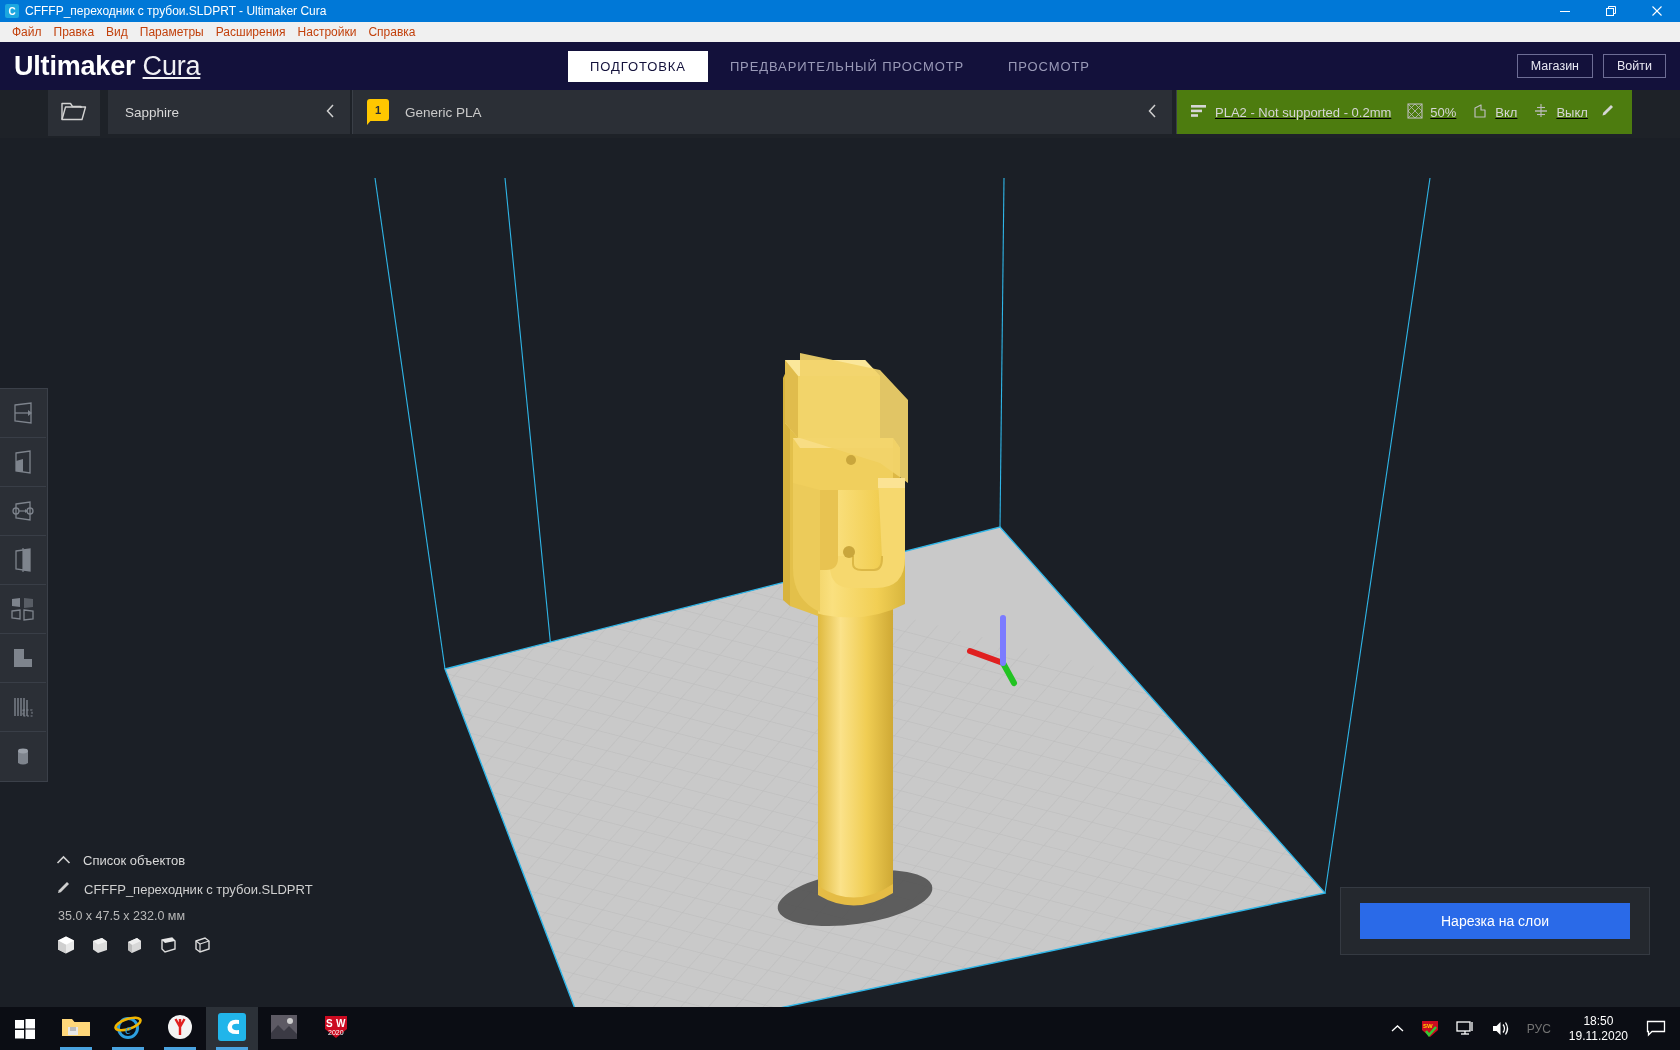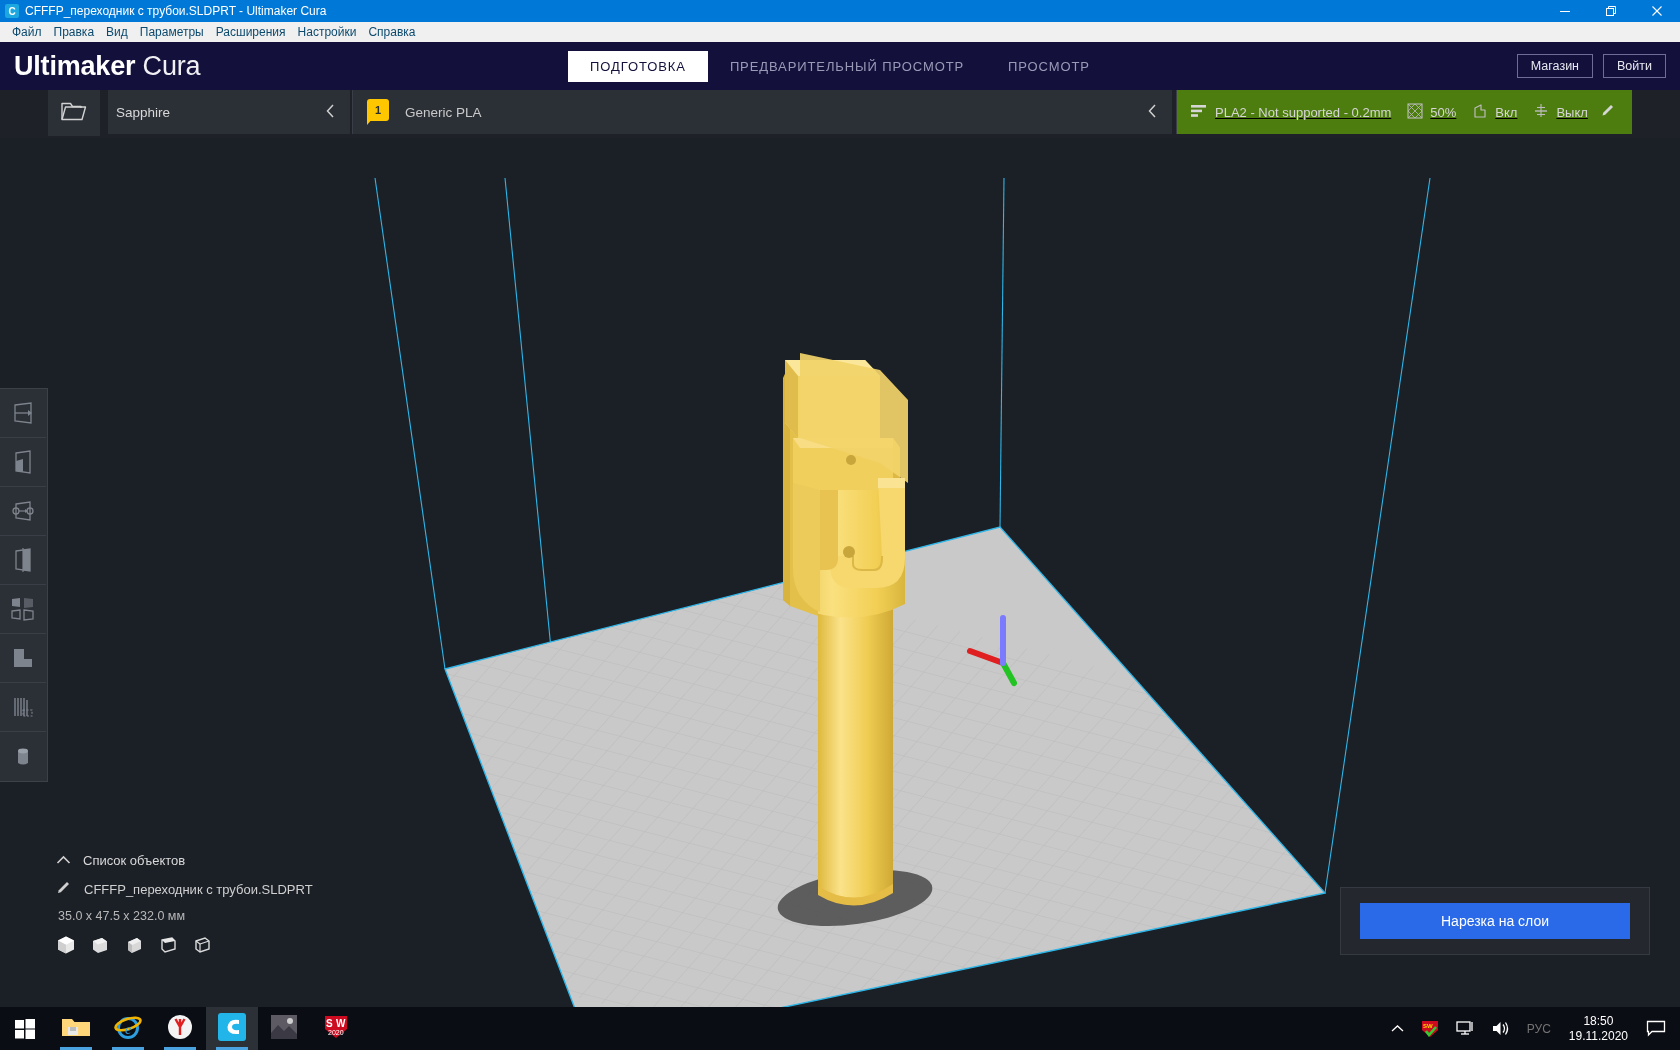--- a/index.html
+++ b/index.html
@@ -18,37 +18,37 @@
   .tb-btns{ margin-left:auto; display:flex; height:22px; }
   .tb-btn{ width:46px;height:22px;display:flex;align-items:center;justify-content:center;
     color:#fff;font-size:12px; }
   .tb-btn svg{ display:block; }
 
   
   .menubar{
     position:absolute; left:0; top:22px; width:1680px; height:20px;
     background:#f0f0f0; display:flex; align-items:center; padding-left:6px;
   }
-  .menu-item{ font-size:12px; color:#0c4a6e; padding:2px 6px; white-space:nowrap; }
+  .menu-item{ font-size:12px; color:#c2410c; padding:2px 6px; white-space:nowrap; }
 
   
   .app{
     position:absolute; left:0; top:42px; width:1680px; height:965px;
     background:#1e2228;
   }
 
   
   .appbar{
     position:absolute; left:0; top:0; width:1680px; height:48px;
     background:#13113b;
     display:flex; align-items:center;
   }
   .brand{ margin-left:14px; font-size:27px; color:#fff; letter-spacing:-0.2px; }
   .brand b{ font-weight:700; }
-  .brand span{ font-weight:300; color:#f0f0f4; }
+  .brand span{ font-weight:300; color:#f0f0f4;text-decoration:underline; }
   .tabs{ position:absolute; left:0; right:0; top:0; height:48px;
     display:flex; justify-content:center; align-items:center; gap:0px; }
   .tab{
     font-size:13px; letter-spacing:0.9px; color:#9a9ab8; padding:8px 22px;
     white-space:nowrap;
   }
   .tab.active{ background:#ffffff; color:#13113b; }
   .appbar-right{ position:absolute; right:14px; top:0; height:48px;
     display:flex; align-items:center; gap:10px; }
   .ghost-btn{
@@ -59,21 +59,21 @@
   
   .configrow{ position:absolute; left:0; top:48px; width:1680px; height:48px; }
   .openfile{
     position:absolute; left:48px; top:0px; width:52px; height:46px;
     background:#2b2f36; display:flex;align-items:center;justify-content:center;
   }
   .printersel{
     position:absolute; left:108px; top:0px; width:242px; height:44px;
     background:#2b2f36; display:flex; align-items:center;
   }
-  .printersel .lbl{ font-size:13.5px; color:#d8d8d8; margin-left:8px; }
+  .printersel .lbl{ font-size:13.5px; color:#d8d8d8; margin-left:17px; }
   .chev{ margin-left:auto; margin-right:14px; color:#cfcfcf; font-size:15px; line-height:1;}
   .matsel{
     position:absolute; left:352px; top:0px; width:820px; height:44px;
     background:#2b2f36; display:flex; align-items:center;
     border-left:1px solid #3a3f47;
   }
   .mat-badge{
     width:22px;height:26px;margin-left:14px;position:relative;
   }
   .mat-badge .pin{

